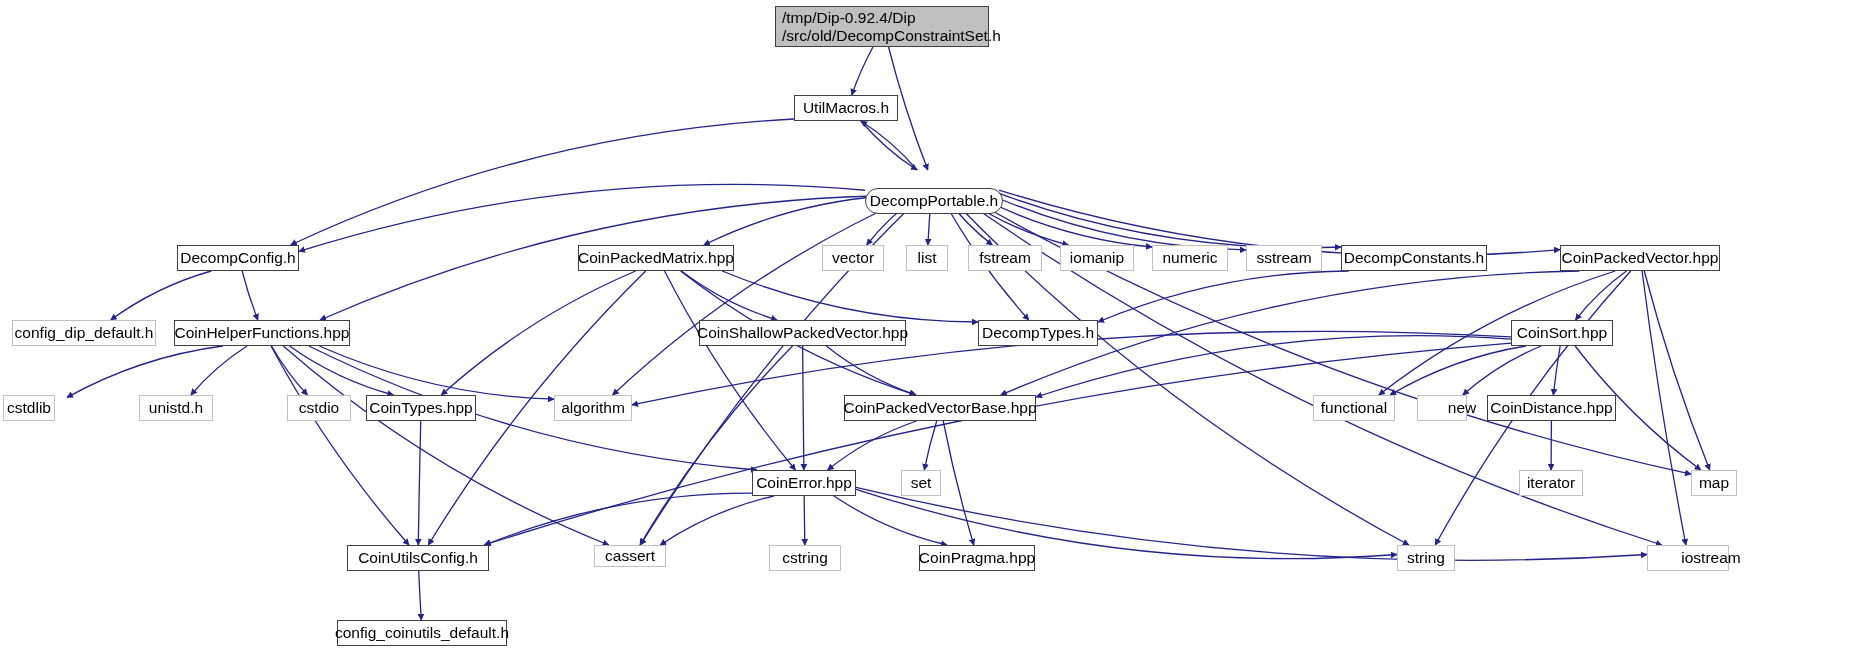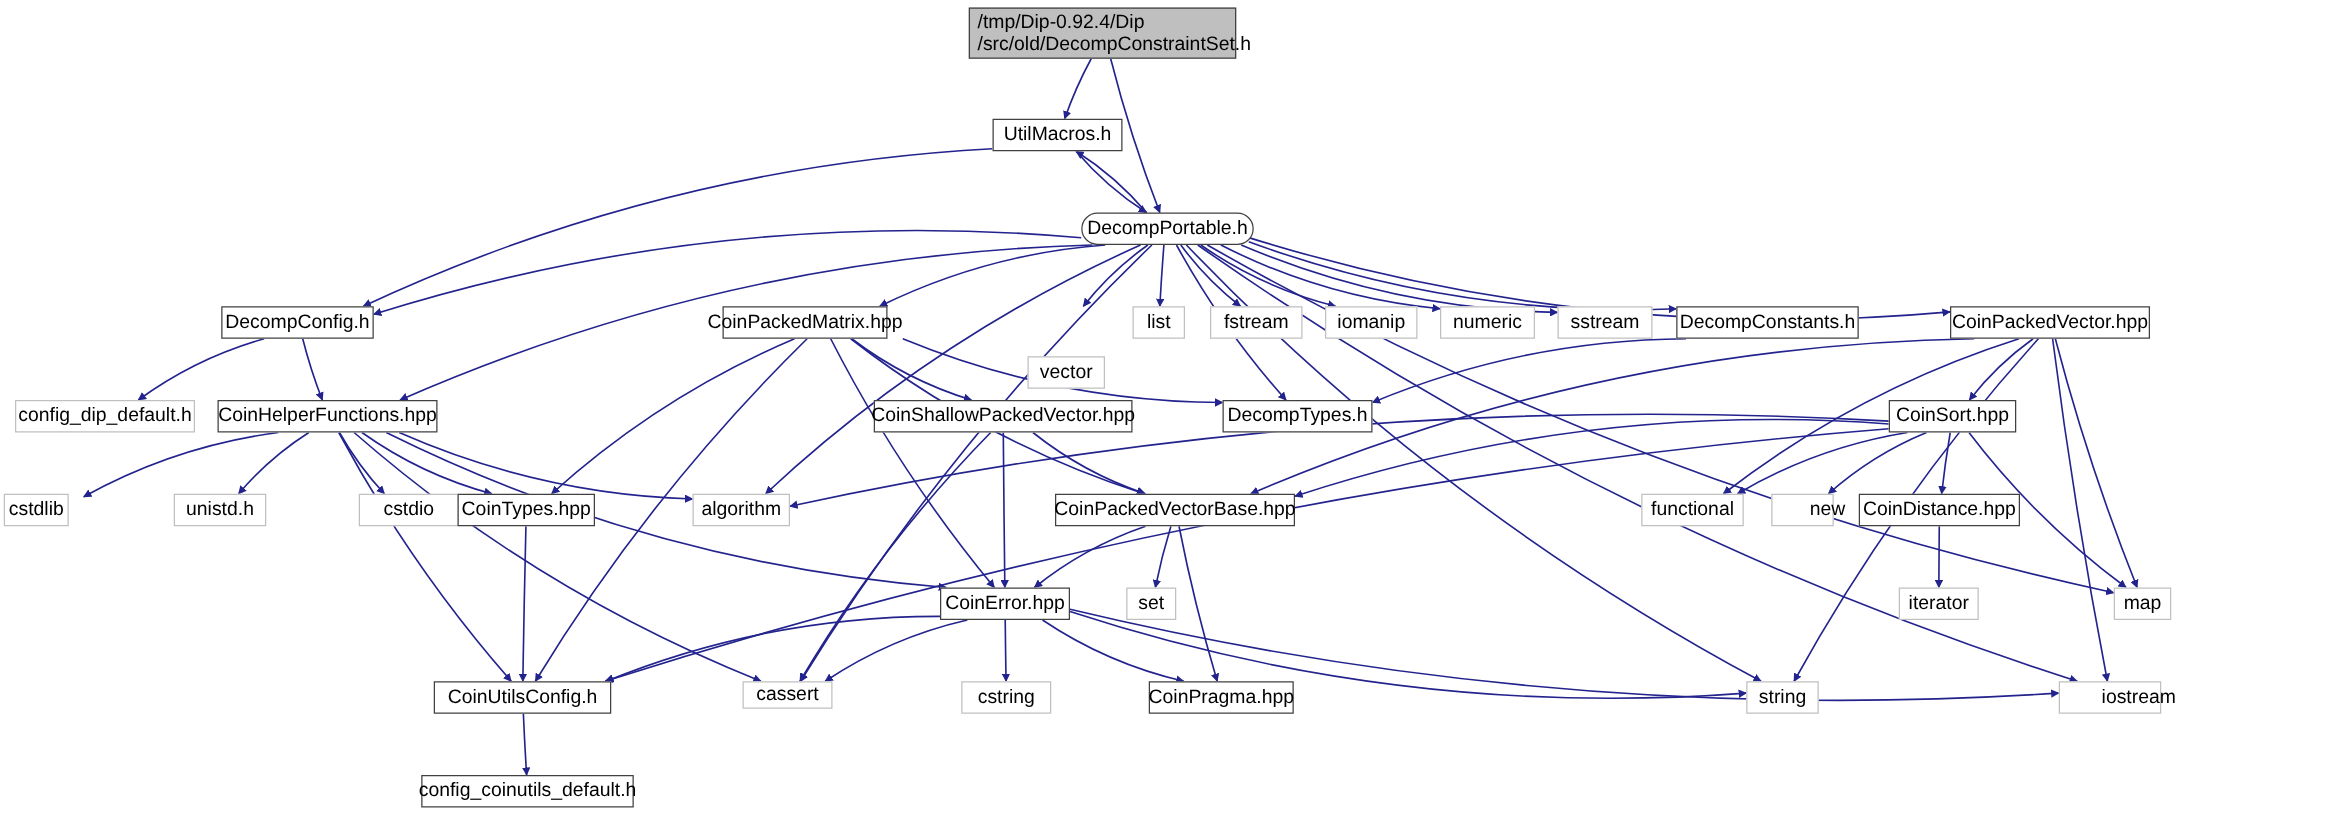--- a/index.html
+++ b/index.html
@@ -91,39 +91,39 @@
         <path d="M833.9866666666667,496 Q886.0042935172563,530.8700962868622 947.0133333333333,545" marker-end="url(#arrow)"></path>
         <path d="M752,493.10362694300517 Q613.3589681609942,492.83281405119726 484.90666666666664,545" marker-end="url(#arrow)"></path>
         <path d="M856,489.2700964630225 Q1120.0235991838488,575.5976067171678 1397,554.5032154340836" marker-end="url(#arrow)"></path>
         <path d="M856,487.4117647058824 Q1246.4277249058916,580.7518447351657 1647,554.5214932126697" marker-end="url(#arrow)"></path>
         <path d="M418.6933333333333,571 Q419.7390375497109,595.5139179973487 421.3066666666667,620" marker-end="url(#arrow)"></path>
       </g>
   </svg>
 <div class="node root" style="left: 775px; top: 6px; width: 214px; height: 41px;">/tmp/Dip-0.92.4/Dip
 /src/old/DecompConstraintSet.h</div>
     <div class="node hdr" style="left: 794px; top: 95px; width: 104px; height: 26px;">UtilMacros.h</div>
-    <div class="node hdr" style="left: 865px; top: 170px; width: 138px; height: 26px; border-radius: 13px;">DecompPortable.h</div>
+    <div class="node hdr" style="left: 865px; top: 188px; width: 138px; height: 26px; border-radius: 13px;">DecompPortable.h</div>
     <div class="node hdr" style="left: 177px; top: 245px; width: 122px; height: 26px;">DecompConfig.h</div>
-    <div class="node hdr" style="left: 578px; top: 245px; width: 132px; height: 26px;">CoinPackedMatrix.hpp</div>
-    <div class="node lib" style="left: 822px; top: 245px; width: 62px; height: 26px; margin-top: 40px;">vector</div>
+    <div class="node hdr" style="left: 578px; top: 245px; width: 156px; height: 26px;">CoinPackedMatrix.hpp</div>
+    <div class="node lib" style="left: 822px; top: 245px; width: 62px; height: 26px;">vector</div>
     <div class="node lib" style="left: 906px; top: 245px; width: 42px; height: 26px;">list</div>
     <div class="node lib" style="left: 968px; top: 245px; width: 74px; height: 26px;">fstream</div>
     <div class="node lib" style="left: 1060px; top: 245px; width: 74px; height: 26px;">iomanip</div>
     <div class="node lib" style="left: 1152px; top: 245px; width: 76px; height: 26px;">numeric</div>
     <div class="node lib" style="left: 1246px; top: 245px; width: 76px; height: 26px;">sstream</div>
     <div class="node hdr" style="left: 1341px; top: 245px; width: 146px; height: 26px;">DecompConstants.h</div>
     <div class="node hdr" style="left: 1560px; top: 245px; width: 160px; height: 26px;">CoinPackedVector.hpp</div>
     <div class="node lib" style="left: 12px; top: 320px; width: 144px; height: 26px;">config_dip_default.h</div>
     <div class="node hdr" style="left: 174px; top: 320px; width: 176px; height: 26px;">CoinHelperFunctions.hpp</div>
     <div class="node hdr" style="left: 699px; top: 320px; width: 207px; height: 26px;">CoinShallowPackedVector.hpp</div>
     <div class="node hdr" style="left: 978px; top: 320px; width: 120px; height: 26px;">DecompTypes.h</div>
     <div class="node hdr" style="left: 1511px; top: 320px; width: 102px; height: 26px;">CoinSort.hpp</div>
     <div class="node lib" style="left: 3px; top: 395px; width: 52px; height: 26px;">cstdlib</div>
     <div class="node lib" style="left: 139px; top: 395px; width: 74px; height: 26px;">unistd.h</div>
-    <div class="node lib" style="left: 287px; top: 395px; width: 80px; height: 26px;">cstdio</div>
+    <div class="node lib" style="left: 287px; top: 395px; width: 64px; height: 26px;">cstdio</div>
     <div class="node hdr" style="left: 366px; top: 395px; width: 110px; height: 26px;">CoinTypes.hpp</div>
     <div class="node lib" style="left: 554px; top: 395px; width: 78px; height: 26px;">algorithm</div>
     <div class="node hdr" style="left: 844px; top: 395px; width: 192px; height: 26px;">CoinPackedVectorBase.hpp</div>
     <div class="node lib" style="left: 1313px; top: 395px; width: 82px; height: 26px;">functional</div>
     <div class="node lib" style="left: 1417px; top: 395px; width: 50px; height: 26px; padding-left: 40px;">new</div>
     <div class="node hdr" style="left: 1487px; top: 395px; width: 129px; height: 26px;">CoinDistance.hpp</div>
     <div class="node hdr" style="left: 752px; top: 470px; width: 104px; height: 26px;">CoinError.hpp</div>
     <div class="node lib" style="left: 901px; top: 470px; width: 40px; height: 26px;">set</div>
     <div class="node lib" style="left: 1519px; top: 470px; width: 64px; height: 26px;">iterator</div>
     <div class="node lib" style="left: 1691px; top: 470px; width: 46px; height: 26px;">map</div>

